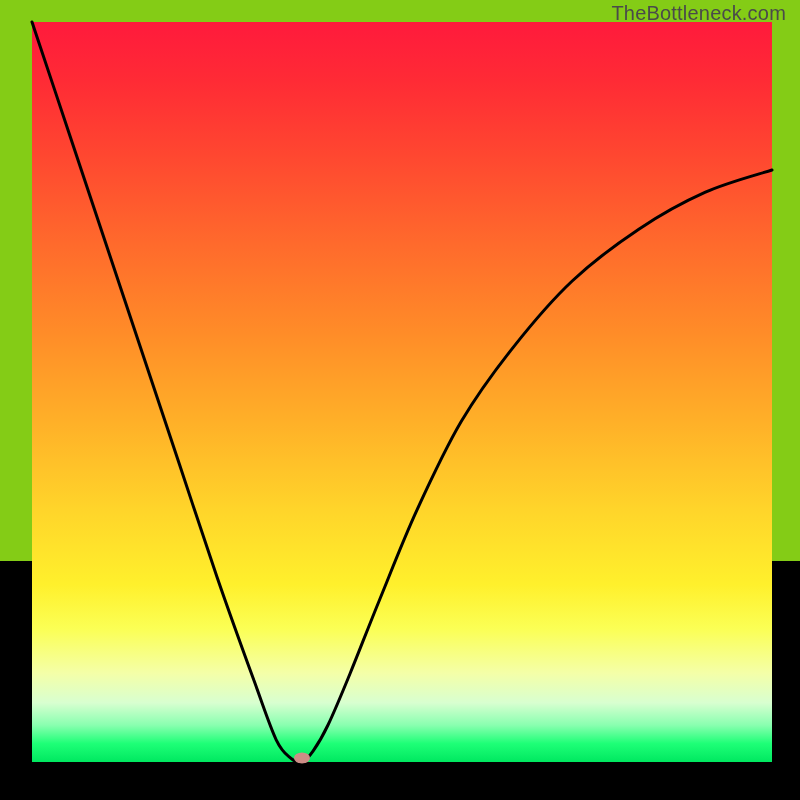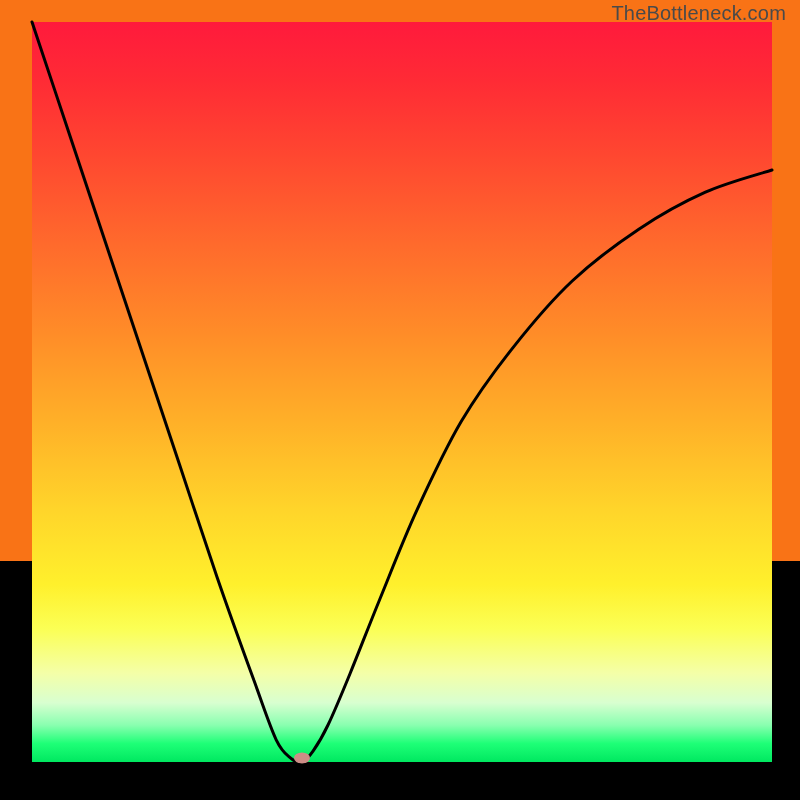--- a/index.html
+++ b/index.html
@@ -8,21 +8,21 @@
     width: 800px;
     height: 800px;
     background: #000;
     font-family: Arial, Helvetica, sans-serif;
     overflow: hidden;
   }
   .frame {
     position: relative;
     width: 800px;
     height: 561px;
-    background: #f97316;
+    background: #84cc16;
   }
   .plot {
     position: absolute;
     left: 32px;
     top: 22px;
     width: 740px;
     height: 740px;
     background: linear-gradient(to bottom,
       #ff1a3c 0%,
       #ff2b35 8%,

